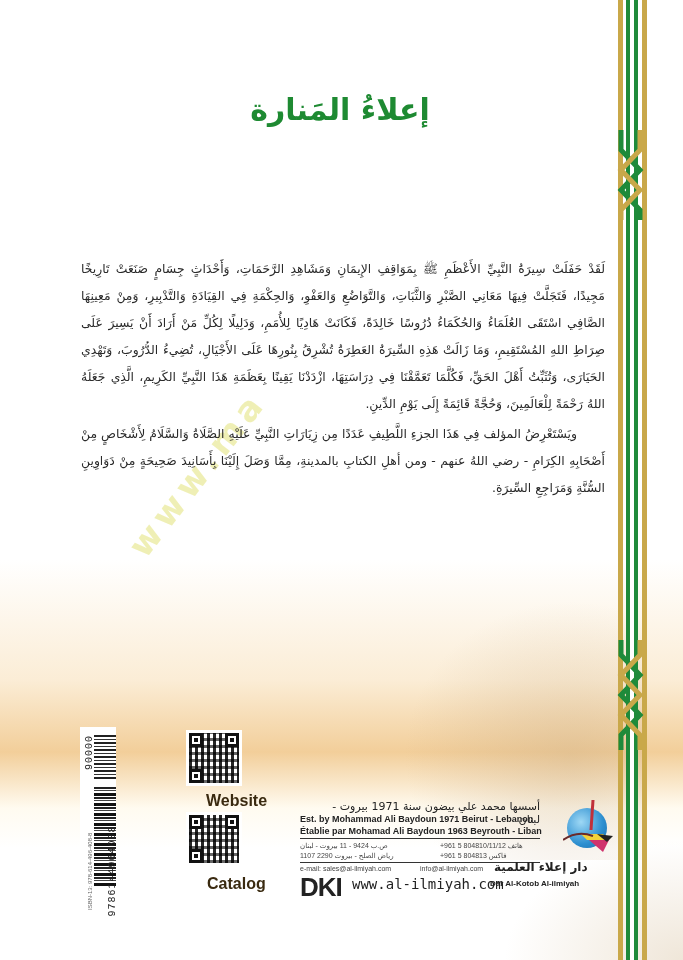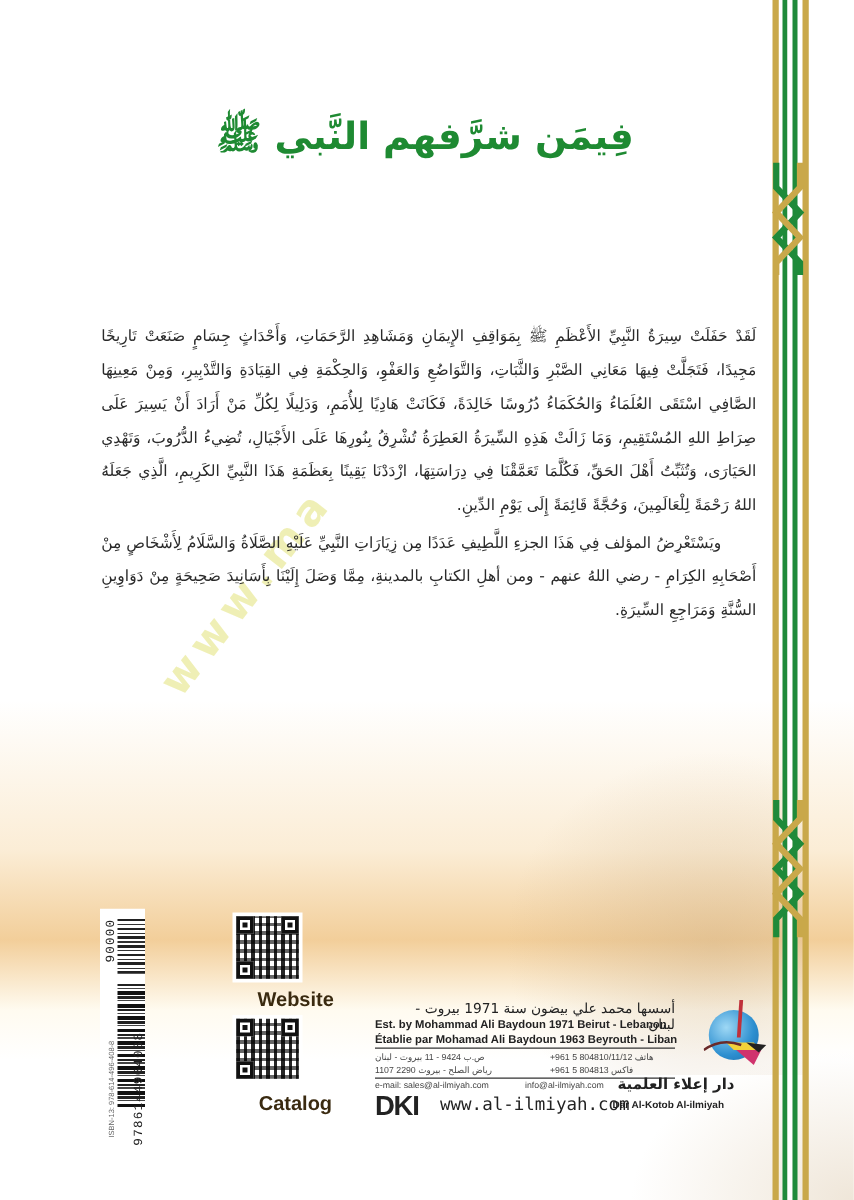--- a/index.html
+++ b/index.html
@@ -42,21 +42,21 @@
   .finder { position:absolute; width:14px; height:14px; border:3px solid #111; background:#fff; box-sizing:border-box; }
   .finder::after { content:""; position:absolute; left:2px; top:2px; width:4px; height:4px; background:#111; }
   .qr-label { position:absolute; font-family:"Liberation Sans", sans-serif; font-weight:bold; font-size:16px; color:#3a2a10; }
   .publisher { position:absolute; left:300px; top:800px; width:300px; font-family:"Liberation Sans", sans-serif; color:#222; }
   .pub-ar { position:absolute; left:20px; top:0px; width:220px; text-align:right; direction:rtl; font-size:11px; font-family:"DejaVu Sans", sans-serif; }
   .pub-en1, .pub-en2 { position:absolute; left:0; font-size:9px; font-weight:bold; white-space:nowrap; }
   .pub-en1 { top:14px; }
   .pub-en2 { top:26px; }
   .pub-rule { position:absolute; left:0; width:240px; height:1px; background:#333; }
   .pub-small { position:absolute; font-size:7px; color:#444; white-space:nowrap; }
-  .dki { position:absolute; left:0; top:72px; font-family:"Liberation Sans", sans-serif; font-weight:bold; font-size:22px; color:#222; letter-spacing:-1px; }
+  .dki { position:absolute; left:0; top:72px; font-family:"Liberation Sans", sans-serif; font-weight:bold; font-size:26px; color:#222; letter-spacing:-1px; }
   .url { position:absolute; left:52px; top:76px; font-family:"DejaVu Sans Mono", monospace; font-size:14px; color:#222; }
   .dar-en { position:absolute; left:190px; top:79px; font-size:8px; font-weight:bold; color:#222; white-space:nowrap; }
   .dar-ar { position:absolute; left:194px; top:60px; font-size:12px; font-weight:bold; color:#222; direction:rtl; font-family:"DejaVu Sans", sans-serif; }
   .logo { position:absolute; left:563px; top:800px; width:52px; height:60px; }
   .globe { position:absolute; left:4px; top:8px; width:40px; height:40px; border-radius:50%; background: radial-gradient(circle at 35% 35%, #9ed8f5, #2d8fd0 60%, #1b6aa8); }
 </style>
 </head>
 <body>
 
 <div class="cover">
@@ -76,21 +76,21 @@
       <path d="M5 0 L5 20 L24 40 L5 60 L24 80 L24 90" stroke="#1f8a3a" stroke-width="5" fill="none"></path>
       <path d="M24 0 L24 20 L5 40 L24 60 L5 80 L5 90" stroke="#c9a84a" stroke-width="5" fill="none"></path>
     </svg>
     <svg class="knot" style="top:640px;height:110px" viewBox="0 0 34 110">
       <path d="M5 0 L5 15 L24 35 L5 55 L24 75 L5 95 L5 110" stroke="#1f8a3a" stroke-width="5" fill="none"></path>
       <path d="M24 0 L24 15 L5 35 L24 55 L5 75 L24 95 L24 110" stroke="#c9a84a" stroke-width="5" fill="none"></path>
     </svg>
   </div>
 
   <div class="title">
-    <div>فِيمَن شرَّفهم النَّبي ﷺ</div>
+    <div>إعلاءُ المَنارة</div>
   </div>
 
   <div class="body-text">
     <p>لَقَدْ حَفَلَتْ سِيرَةُ النَّبِيِّ الأَعْظَمِ ﷺ بِمَوَاقِفِ الإِيمَانِ وَمَشَاهِدِ الرَّحَمَاتِ، وَأَحْدَاثٍ جِسَامٍ صَنَعَتْ تَارِيخًا مَجِيدًا، فَتَجَلَّتْ فِيهَا مَعَانِي الصَّبْرِ وَالثَّبَاتِ، وَالتَّوَاضُعِ وَالعَفْوِ، وَالحِكْمَةِ فِي القِيَادَةِ وَالتَّدْبِيرِ، وَمِنْ مَعِينِهَا الصَّافِي اسْتَقَى العُلَمَاءُ وَالحُكَمَاءُ دُرُوسًا خَالِدَةً، فَكَانَتْ هَادِيًا لِلأُمَمِ، وَدَلِيلًا لِكُلِّ مَنْ أَرَادَ أَنْ يَسِيرَ عَلَى صِرَاطِ اللهِ المُسْتَقِيمِ، وَمَا زَالَتْ هَذِهِ السِّيرَةُ العَطِرَةُ تُشْرِقُ بِنُورِهَا عَلَى الأَجْيَالِ، تُضِيءُ الدُّرُوبَ، وَتَهْدِي الحَيَارَى، وَتُثَبِّتُ أَهْلَ الحَقِّ، فَكُلَّمَا تَعَمَّقْنَا فِي دِرَاسَتِهَا، ازْدَدْنَا يَقِينًا بِعَظَمَةِ هَذَا النَّبِيِّ الكَرِيمِ، الَّذِي جَعَلَهُ اللهُ رَحْمَةً لِلْعَالَمِينَ، وَحُجَّةً قَائِمَةً إِلَى يَوْمِ الدِّينِ.</p>
     <p>ويَسْتَعْرِضُ المؤلف فِي هَذَا الجزءِ اللَّطِيفِ عَدَدًا مِن زِيَارَاتِ النَّبِيِّ عَلَيْهِ الصَّلَاةُ وَالسَّلَامُ لِأَشْخَاصٍ مِنْ أَصْحَابِهِ الكِرَامِ - رضي اللهُ عنهم - ومن أهلِ الكتابِ بالمدينةِ، مِمَّا وَصَلَ إِلَيْنَا بِأَسَانِيدَ صَحِيحَةٍ مِنْ دَوَاوِينِ السُّنَّةِ وَمَرَاجِعِ السِّيرَةِ.</p>
   </div>
 
   <div class="barcode">
     <div class="barcode-bars" style="top:60px;height:100px"></div>
     <div class="barcode-ext">

